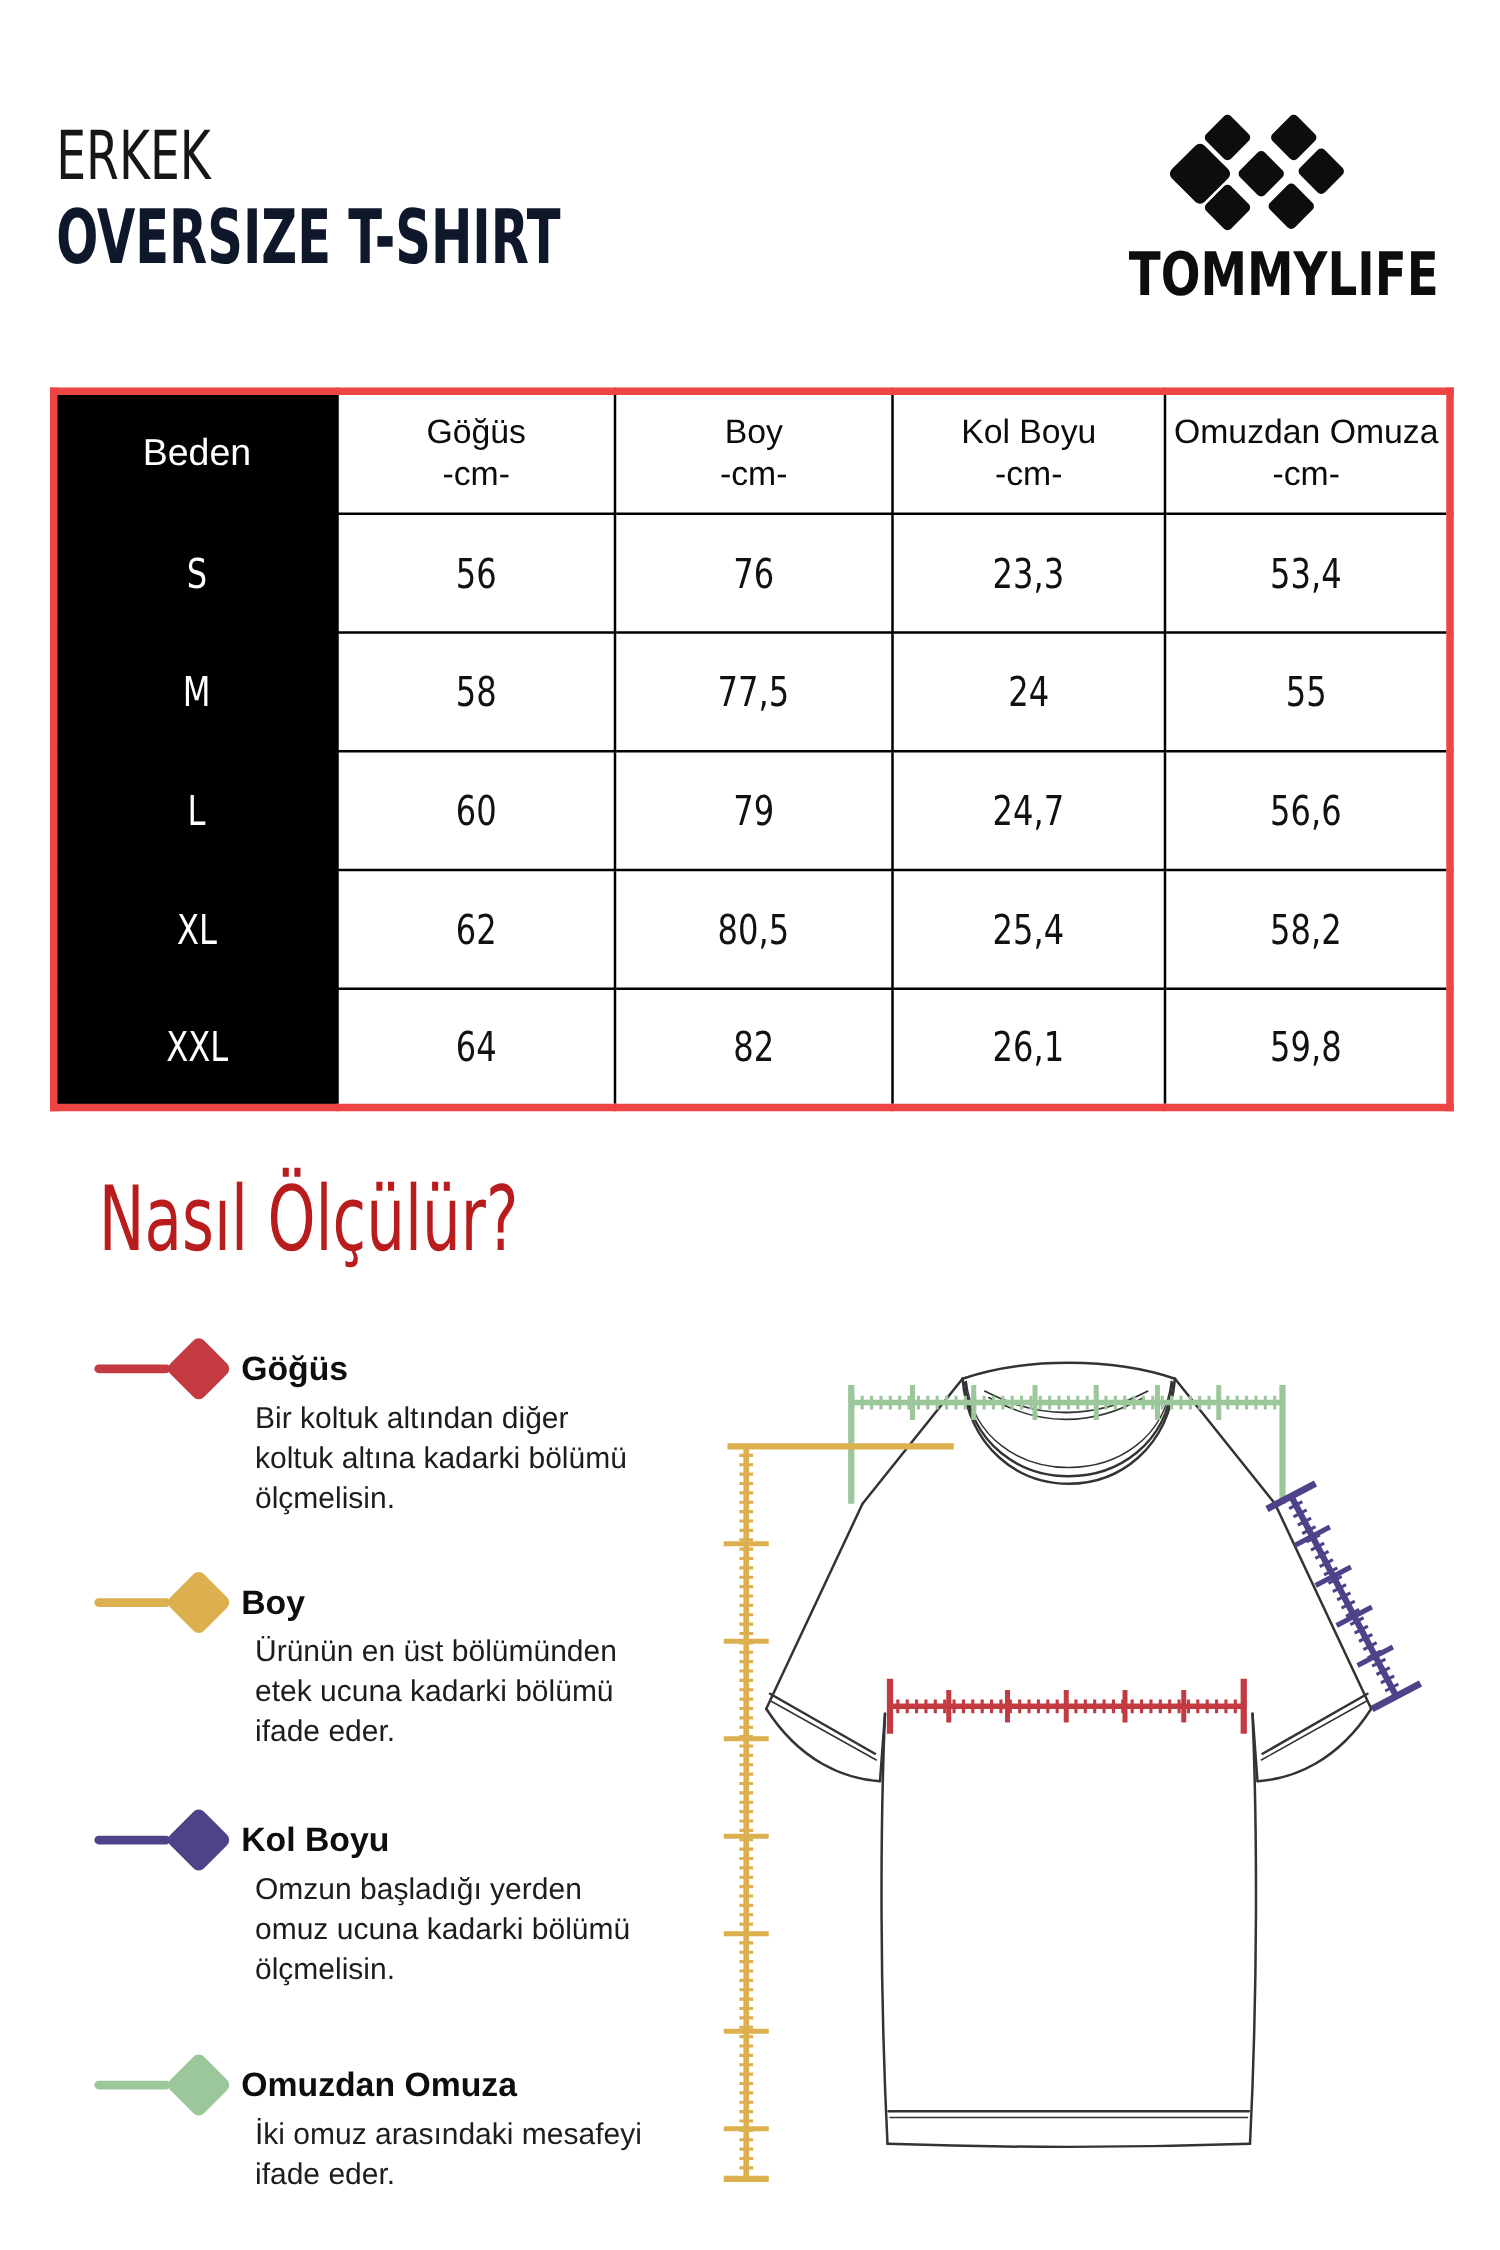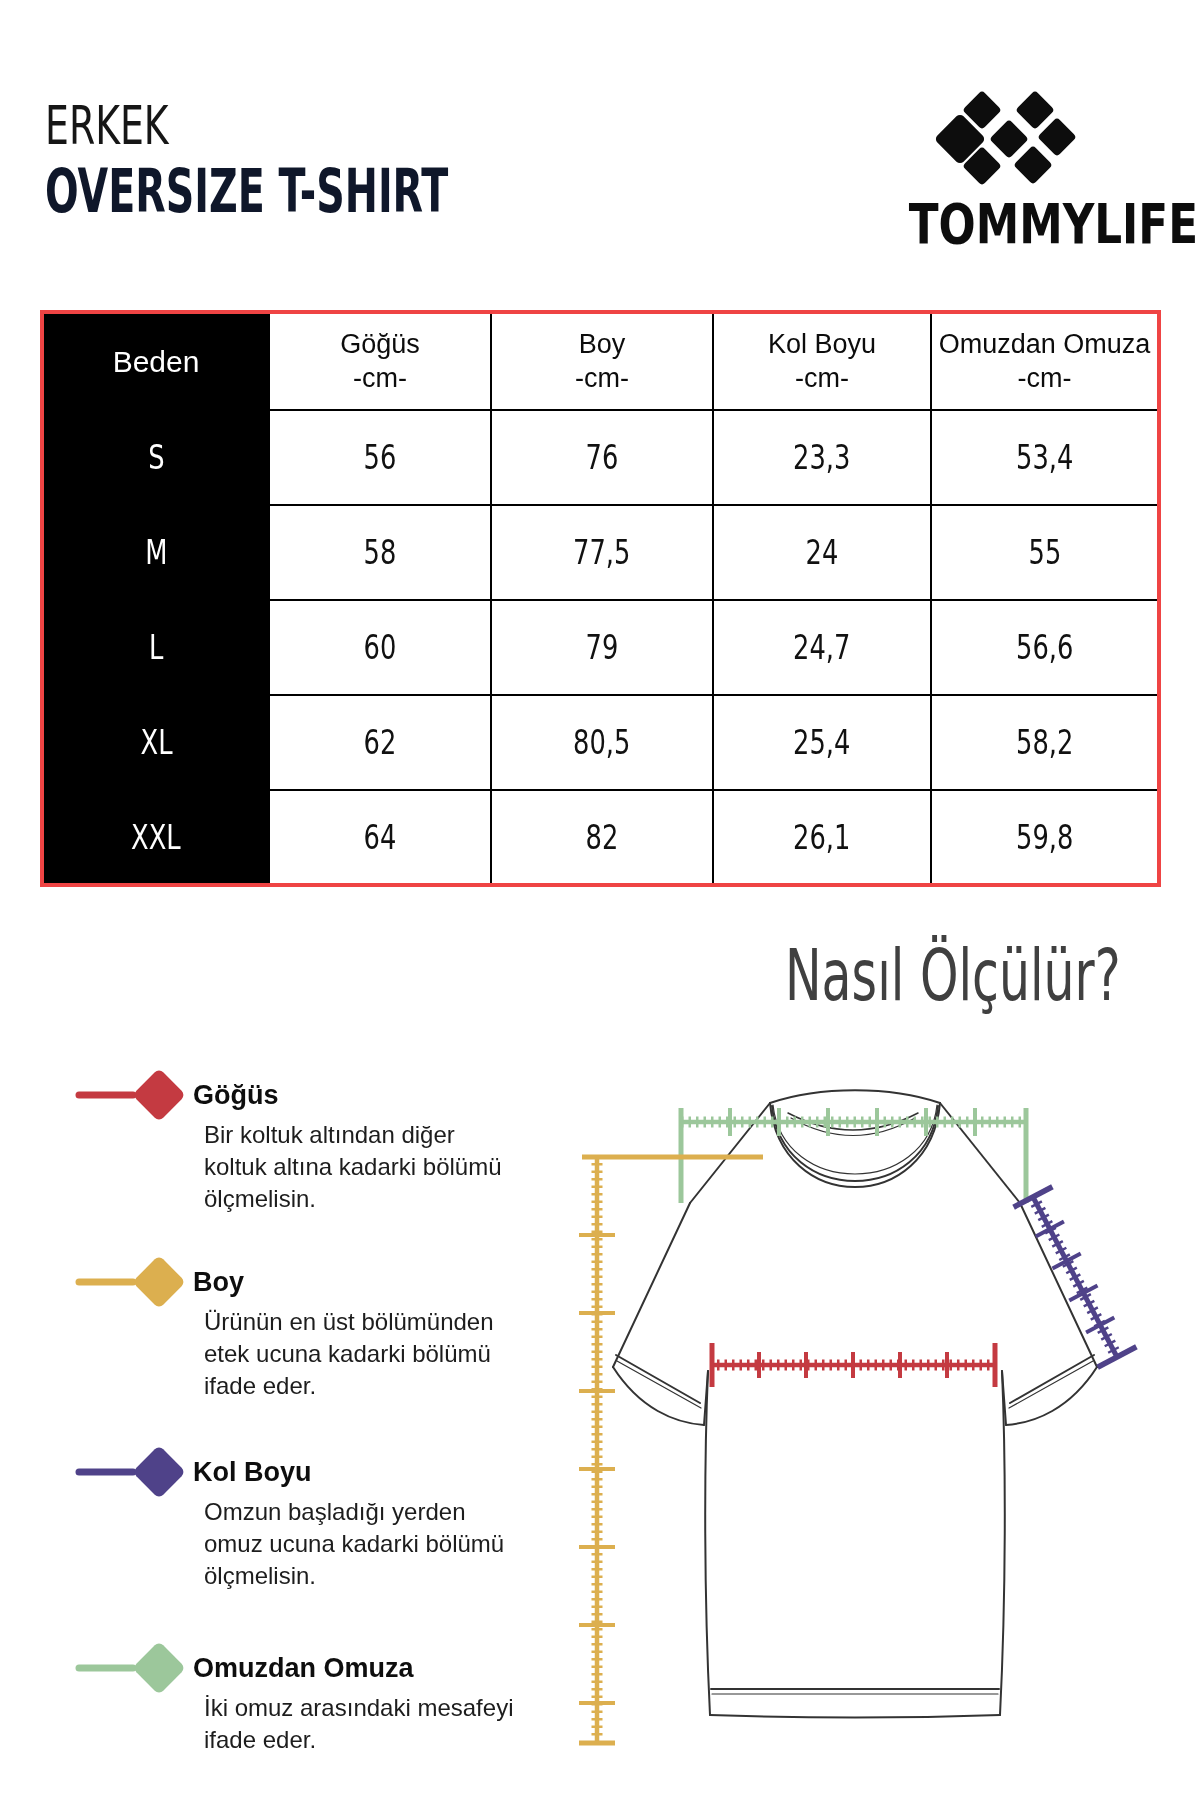--- a/index.html
+++ b/index.html
@@ -11,46 +11,46 @@
 
   
   .brand-block{position:absolute;left:45px;top:98px;}
   .category{font-size:54px;font-weight:400;color:#161616;line-height:1.0;}
   .category .cond{transform:scaleX(.70);transform-origin:0 50%;}
   .product{font-size:60px;font-weight:700;color:#0f172a;line-height:1.0;margin-top:8px;}
   .product .cond{transform:scaleX(.66);transform-origin:0 50%;}
 
   .logo{position:absolute;left:868px;top:82px;width:284px;text-align:center;}
   .logo-mark{display:block;margin:0 auto;}
-  .logo-text{font-size:56px;font-weight:700;color:#0d0d0d;line-height:1.0;margin-top:6px;}
+  .logo-text{font-size:48px;font-weight:700;color:#0d0d0d;line-height:1.0;margin-top:6px;}
   .logo-text .cond{transform:scaleX(.78);transform-origin:50% 50%;}
 
   
   table.size-table{
     position:absolute;left:40px;top:310px;width:1117px;height:573px;
-    border-collapse:collapse;table-layout:fixed;border:4px solid #ef4444;padding-left:28px;
+    border-collapse:collapse;table-layout:fixed;border:6px solid #ef4444;padding-left:28px;
   }
   .size-table th,.size-table td{border:2.5px solid #000;text-align:center;vertical-align:middle;padding:0;}
   .size-table col.c0{width:227px;}
   .size-table col.c1{width:222px;}
   .size-table col.c2{width:222px;}
   .size-table col.c3{width:218px;}
   .size-table col.c4{width:228px;}
   .size-table .size-col{background:#000;color:#fff;}
   .size-table thead th{font-size:27px;font-weight:400;line-height:1.25;color:#0c0c0c;}
   .size-table thead th.size-col{font-size:30px;font-weight:400;color:#fff;}
   .size-table thead tr{height:98px;}
   .size-table tbody tr{height:95px;}
   .num{display:inline-block;font-family:"DejaVu Sans",sans-serif;font-weight:400;
        font-size:33px;transform:scaleX(.78);transform-origin:50% 50%;}
   .size-col .num{color:#fff;}
 
   
-  .measure-title{position:absolute;left:0;top:938px;width:1200px;text-align:right;
-     font-size:72px;font-weight:400;color:#404040;line-height:1.05;}
+  .measure-title{position:absolute;left:0;top:938px;width:1200px;text-align:left;
+     font-size:72px;font-weight:400;color:#b91c1c;line-height:1.05;}
   .measure-title .cond{transform:scaleX(.68);transform-origin:50% 50%;}
 
   .legend{position:absolute;left:75px;top:1078px;width:440px;}
   .legend-item{position:absolute;left:0;padding-left:118px;width:322px;}
   .legend-item .licon{position:absolute;left:0;top:-13px;}
   .legend-item h3{margin:0;font-size:27px;font-weight:700;color:#0e0e0e;line-height:34px;}
   .legend-item p{margin:7px 0 0 11px;font-size:24px;line-height:32px;color:#1d1d1d;}
   .li-0{top:0;}
   .li-1{top:187px;}
   .li-2{top:377px;}

